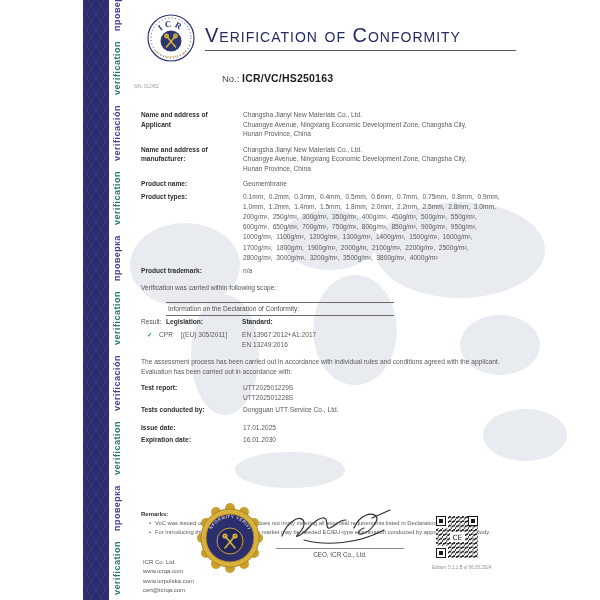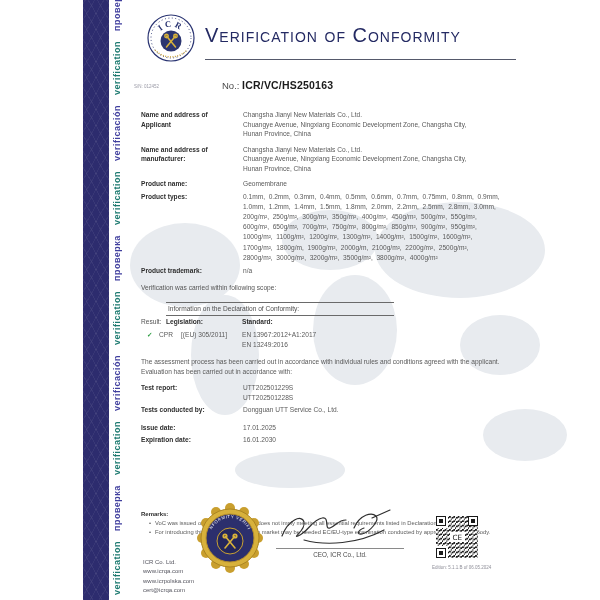--- a/index.html
+++ b/index.html
@@ -20,23 +20,23 @@
   .side-words { position:absolute; left:109px; top:0; width:16px; height:600px; z-index:2;
     writing-mode:vertical-rl; transform:rotate(180deg);
     font-size:9px; font-weight:bold; letter-spacing:.5px; line-height:16px;
     display:flex; flex-direction:row; align-items:center; overflow:hidden; }
   .side-words span { margin:5px 0; white-space:nowrap; }
 
   
   .logo-top { position:absolute; left:147px; top:12px; z-index:3; }
   .cert-title { position:absolute; left:205px; top:24px; width:311px; z-index:3;
     font-variant:small-caps; font-size:20px; letter-spacing:1px; color:#242a63;
-    border-bottom:1px solid #55596b; padding-bottom:12px; white-space:nowrap; overflow:hidden; }
+    border-bottom:1px solid #55596b; padding-bottom:3px; white-space:nowrap; overflow:hidden; }
   .serial { position:absolute; left:134px; top:84px; font-size:4.5px; color:#9a9aa6; z-index:3; }
-  .cert-no { position:absolute; left:222px; top:79px; z-index:3; font-size:9.5px; color:#4a4a4a; }
+  .cert-no { position:absolute; left:222px; top:72px; z-index:3; font-size:9.5px; color:#4a4a4a; }
   .cert-no b { font-size:10.5px; color:#1b1b1b; letter-spacing:.2px; }
 
   
   .content { position:absolute; left:141px; top:110px; width:376px; z-index:3;
     font-size:6.6px; line-height:1.45; color:#5a5a5a; }
   .row { display:grid; grid-template-columns:102px 1fr; margin-bottom:6px; }
   .row.tight { margin-bottom:3px; }
   .lbl { font-weight:bold; color:#2e2e2e; padding-right:6px; }
   .val div { white-space:pre-wrap; }
   .types div { margin-bottom:.6px; }

